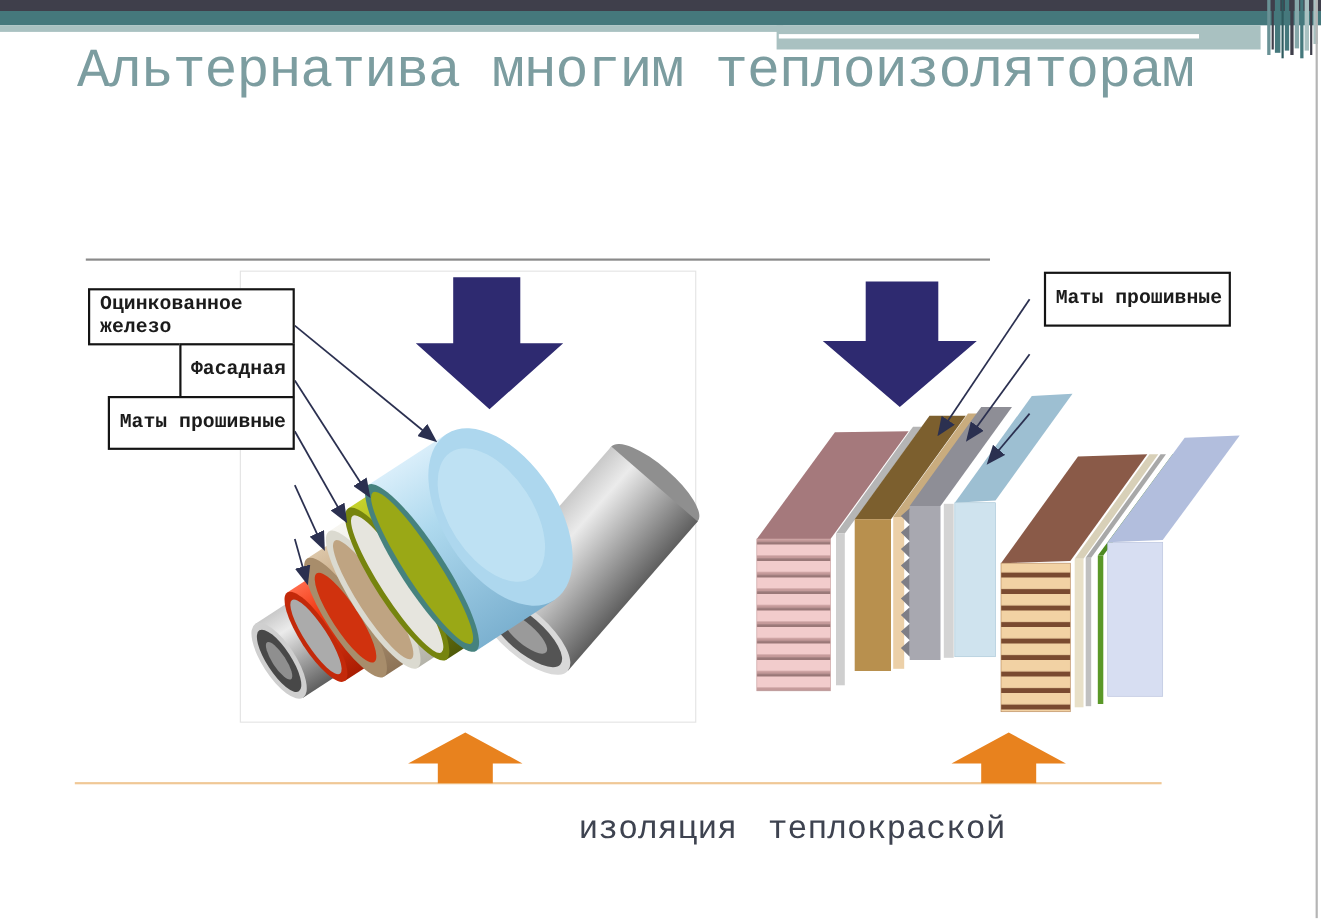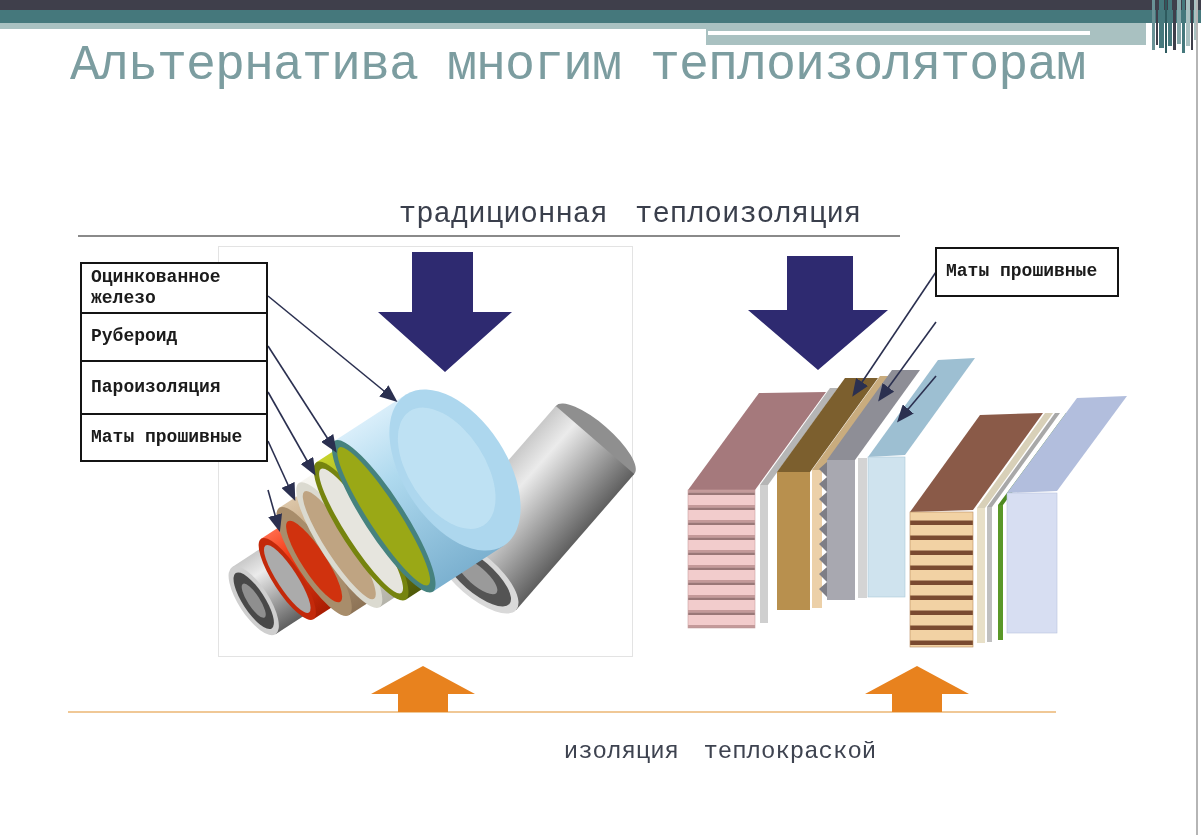--- a/index.html
+++ b/index.html
@@ -27,24 +27,24 @@
     color:#7c9da0;letter-spacing:-1px;white-space:nowrap;
   }
   .caption-top{
     position:absolute;left:330px;top:198px;width:600px;
     text-align:center;font-size:29px;color:#3a3f4c;word-spacing:10px;
   }
   .rule-top{position:absolute;left:78px;top:235px;width:822px;height:2px;background:#8a8a8a;}
   .rule-bottom{position:absolute;left:68px;top:711px;width:988px;height:2px;background:#f0c896;}
   .caption-bottom{
     position:absolute;left:420px;top:738px;width:600px;
-    text-align:center;font-size:24px;color:#3e4350;word-spacing:10px;
-  }
-  
-  .labels{position:absolute;display:flex;flex-direction:column;}
+    text-align:center;font-size:30px;color:#3e4350;word-spacing:10px;
+  }
+  
+  .labels{position:absolute;display:flex;flex-direction:column;align-items:flex-end;}
   .labels-left{left:80px;top:262px;width:188px;}
   .labels-right{left:935px;top:247px;width:184px;}
   .label-box{
     box-sizing:border-box;border:2px solid #141414;background:#ffffff;
     margin-top:-2px;padding:2px 6px 2px 9px;
     display:flex;align-items:center;
     font-size:18px;font-weight:700;color:#1b1b1b;line-height:1.18;
   }
   .label-box:first-child{margin-top:0;}
   .lb-h50{height:52px}.lb-h48{height:50px}.lb-h53{height:55px}
@@ -73,21 +73,20 @@
     <div style="left:27px;width:4px;height:44px;background:#86a8aa"></div>
     <div style="left:32px;width:3px;height:53px;background:#45787c"></div>
     <div style="left:36px;width:4px;height:46px;background:#a9c1c1"></div>
     <div style="left:41px;width:2px;height:50px;background:#3f3f4b"></div>
     <div style="left:44px;width:4px;height:40px;background:#a9c1c1"></div>
   </div>
   <div class="edge-line"></div>
 
   <div class="title">Альтернатива многим теплоизоляторам</div>
 
-  <div class="caption-top">традиционная теплоизоляция</div>
   <div class="rule-top"></div>
   <div class="rule-bottom"></div>
   <div class="caption-bottom">изоляция теплокраской</div>
 
   <div class="img-frame"></div>
 
   <svg class="canvas" width="1201" height="835" viewBox="0 0 1201 835">
     <defs>
       <linearGradient id="gGray" x1="0" y1="0" x2="0" y2="1">
         <stop offset="0" stop-color="#c9c9c9"></stop>
@@ -228,22 +227,21 @@
     </g>
     <g stroke="#2b3050" stroke-width="1.6">
       <line x1="936" y1="272" x2="854" y2="394" marker-end="url(#arrowNavy)"></line>
       <line x1="936" y1="322" x2="880" y2="399" marker-end="url(#arrowNavy)"></line>
       <line x1="936" y1="376" x2="899" y2="420" marker-end="url(#arrowNavy)"></line>
     </g>
   </svg>
 
   <div class="labels labels-left">
     <div class="label-box lb-h50">Оцинкованное железо</div>
-    <div class="label-box lb-h48">Рубероид</div>
-    <div class="label-box lb-h53">Пароизоляция</div>
+    <div class="label-box lb-h48">Фасадная</div>
     <div class="label-box lb-h47">Маты прошивные</div>
   </div>
 
   <div class="labels labels-right">
     <div class="label-box lb-h48">Маты прошивные</div>
   </div>
 
 </div>
 
 </body></html>

